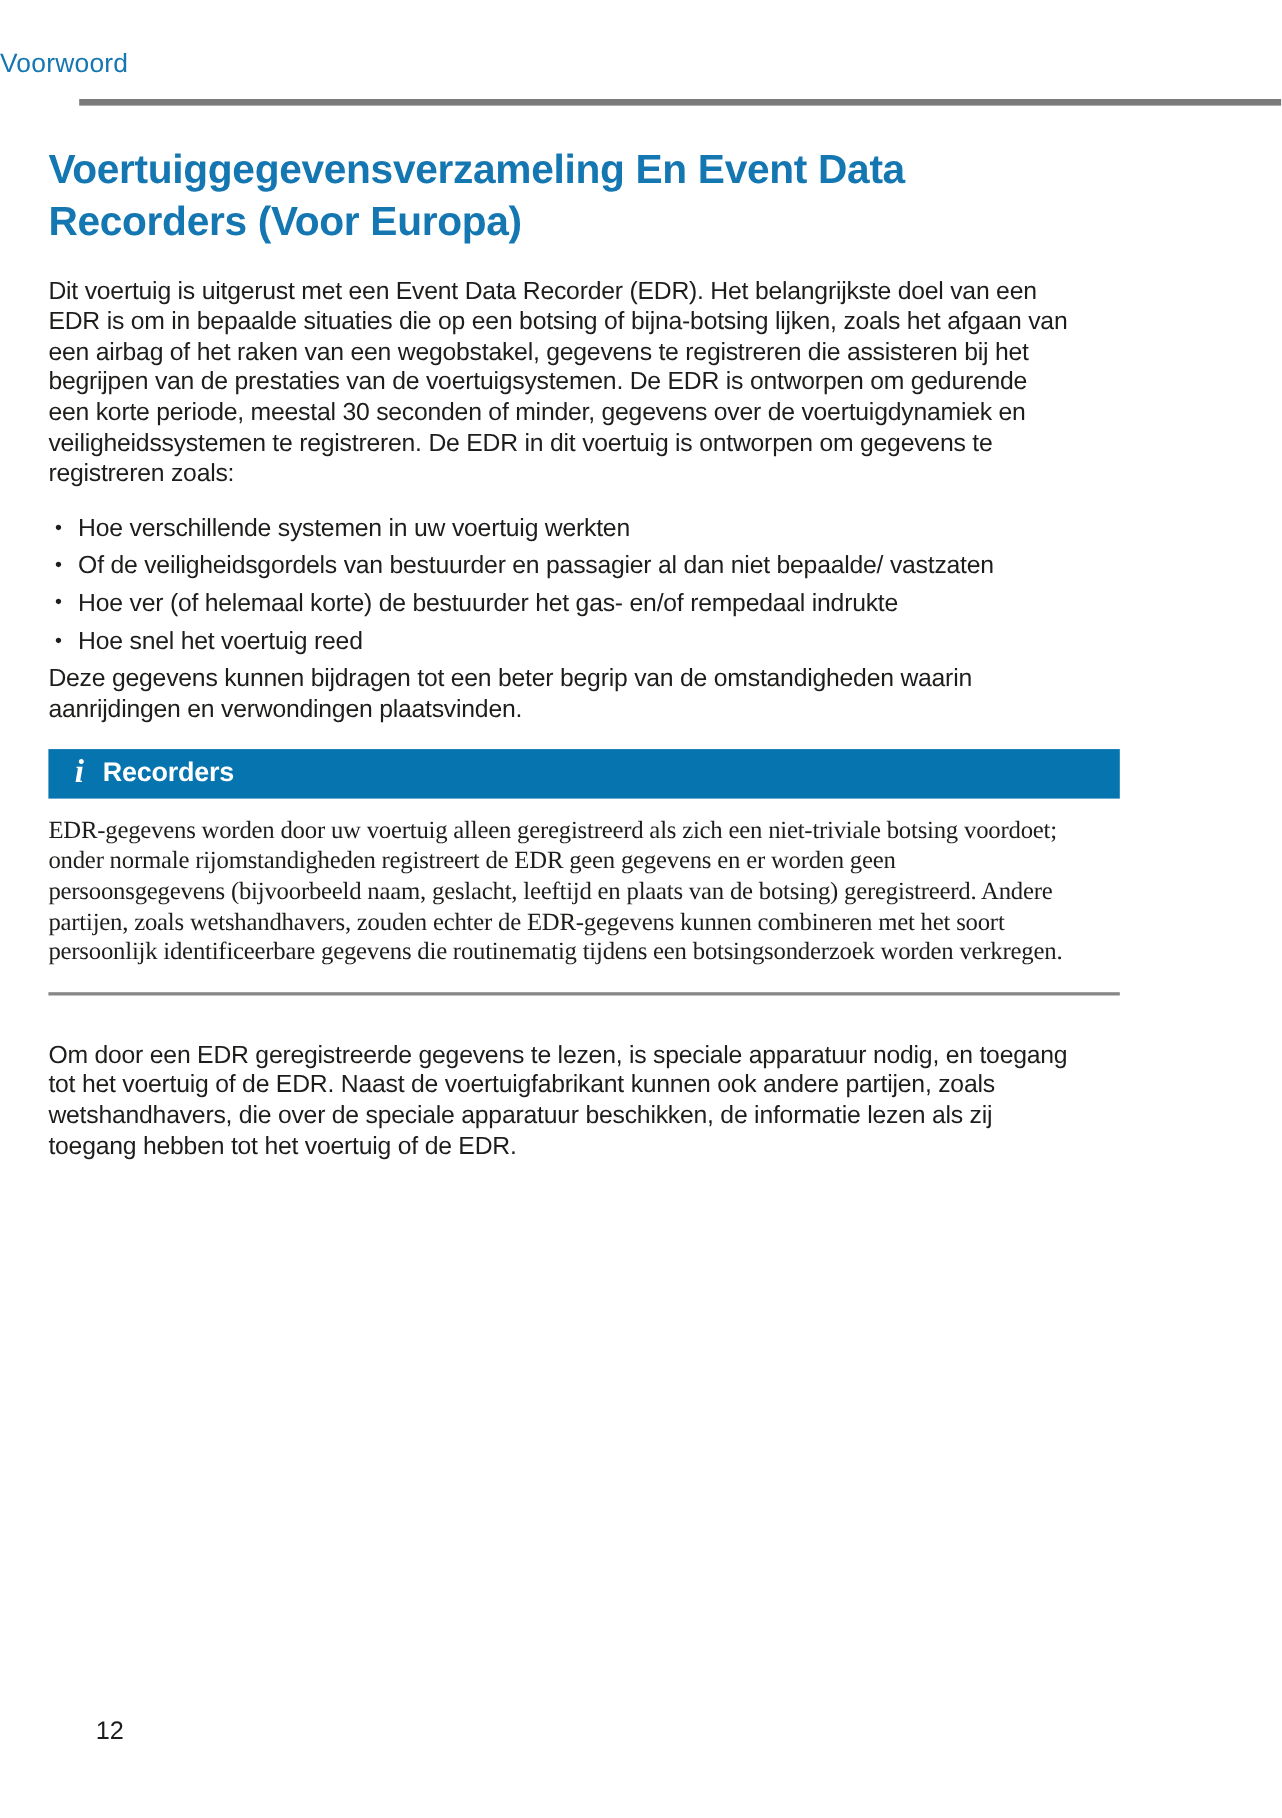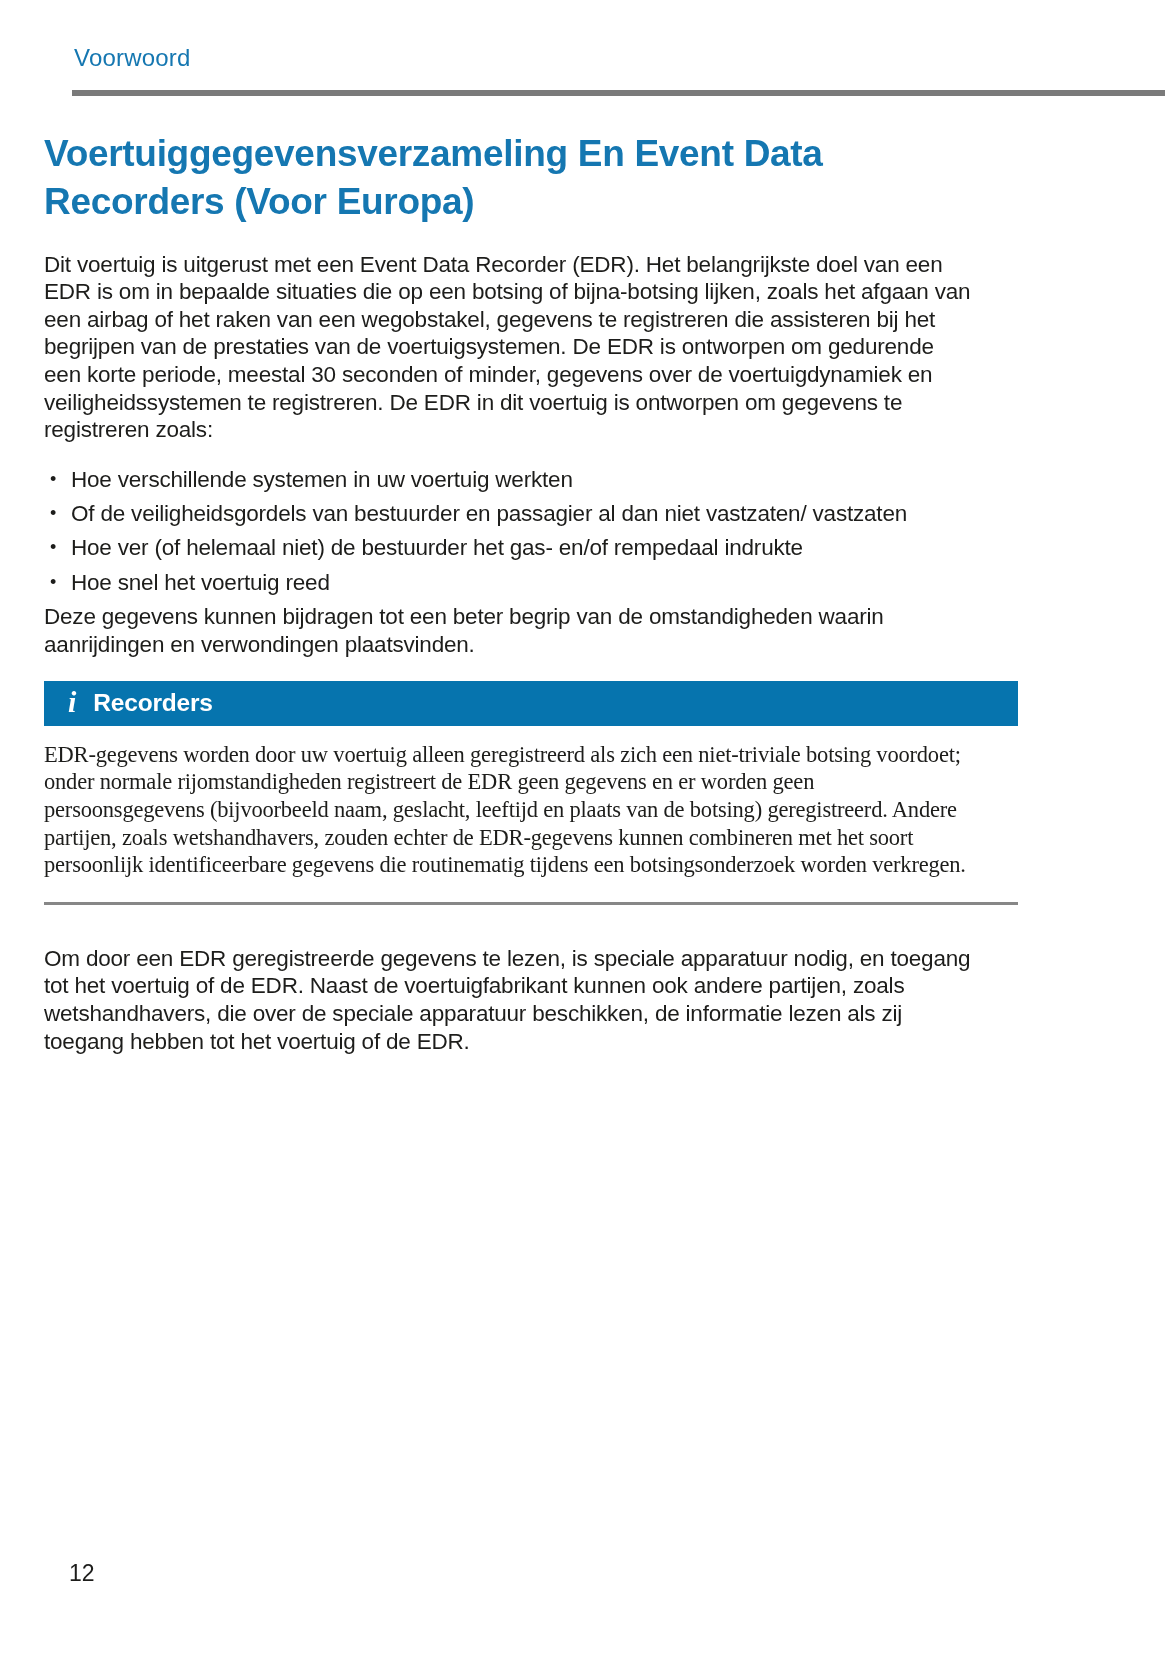--- a/index.html
+++ b/index.html
@@ -10,21 +10,20 @@
   .page {
     position: relative;
     width: 1165px;
     height: 1653px;
     background: #ffffff;
     font-family: "Liberation Sans", sans-serif;
     color: #1d1d1b;
     overflow: hidden;
   }
   .margin-col {
-    padding-left: 74px;
     padding-top: 44px;
   }
   .kicker {
     color: #1577b1;
     font-size: 24px;
     font-weight: 400;
     letter-spacing: 0.2px;
     line-height: 1.2;
   }
   .top-rule {
@@ -98,21 +97,21 @@
   .info-body { margin-top: 15px; font-family: Liberation Serif, serif; }
   .divider {
     margin-top: 23px;
     width: 974px;
     height: 3px;
     background: #878787;
   }
   .closing { margin-top: 40px; }
   .page-number {
     position: absolute;
-    left: 69px;
+    left: 87px;
     top: 1560px;
     font-size: 23px;
     color: #1d1d1b;
   }
 </style>
 </head>
 <body>
 
 <div class="page">
 
@@ -127,25 +126,25 @@
 
     <p class="body-text intro">Dit voertuig is uitgerust met een Event Data Recorder (EDR). Het belangrijkste doel van een EDR is om in bepaalde situaties die op een botsing of bijna-botsing lijken, zoals het afgaan van een airbag of het raken van een wegobstakel, gegevens te registreren die assisteren bij het begrijpen van de prestaties van de voertuigsystemen. De EDR is ontworpen om gedurende een korte periode, meestal 30 seconden of minder, gegevens over de voertuigdynamiek en veiligheidssystemen te registreren. De EDR in dit voertuig is ontworpen om gegevens te registreren zoals:</p>
 
     <ul class="bullets body-text">
       <li>
         <span class="dot">•</span>
         <span>Hoe verschillende systemen in uw voertuig werkten</span>
       </li>
       <li>
         <span class="dot">•</span>
-        <span>Of de veiligheidsgordels van bestuurder en passagier al dan niet vastzaten/ vastzaten</span>
+        <span>Of de veiligheidsgordels van bestuurder en passagier al dan niet bepaalde/ vastzaten</span>
       </li>
       <li>
         <span class="dot">•</span>
-        <span>Hoe ver (of helemaal niet) de bestuurder het gas- en/of rempedaal indrukte</span>
+        <span>Hoe ver (of helemaal korte) de bestuurder het gas- en/of rempedaal indrukte</span>
       </li>
       <li>
         <span class="dot">•</span>
         <span>Hoe snel het voertuig reed</span>
       </li>
     </ul>
 
     <p class="body-text after-bullets">Deze gegevens kunnen bijdragen tot een beter begrip van de omstandigheden waarin aanrijdingen en verwondingen plaatsvinden.</p>
 
     <div class="info-banner">

